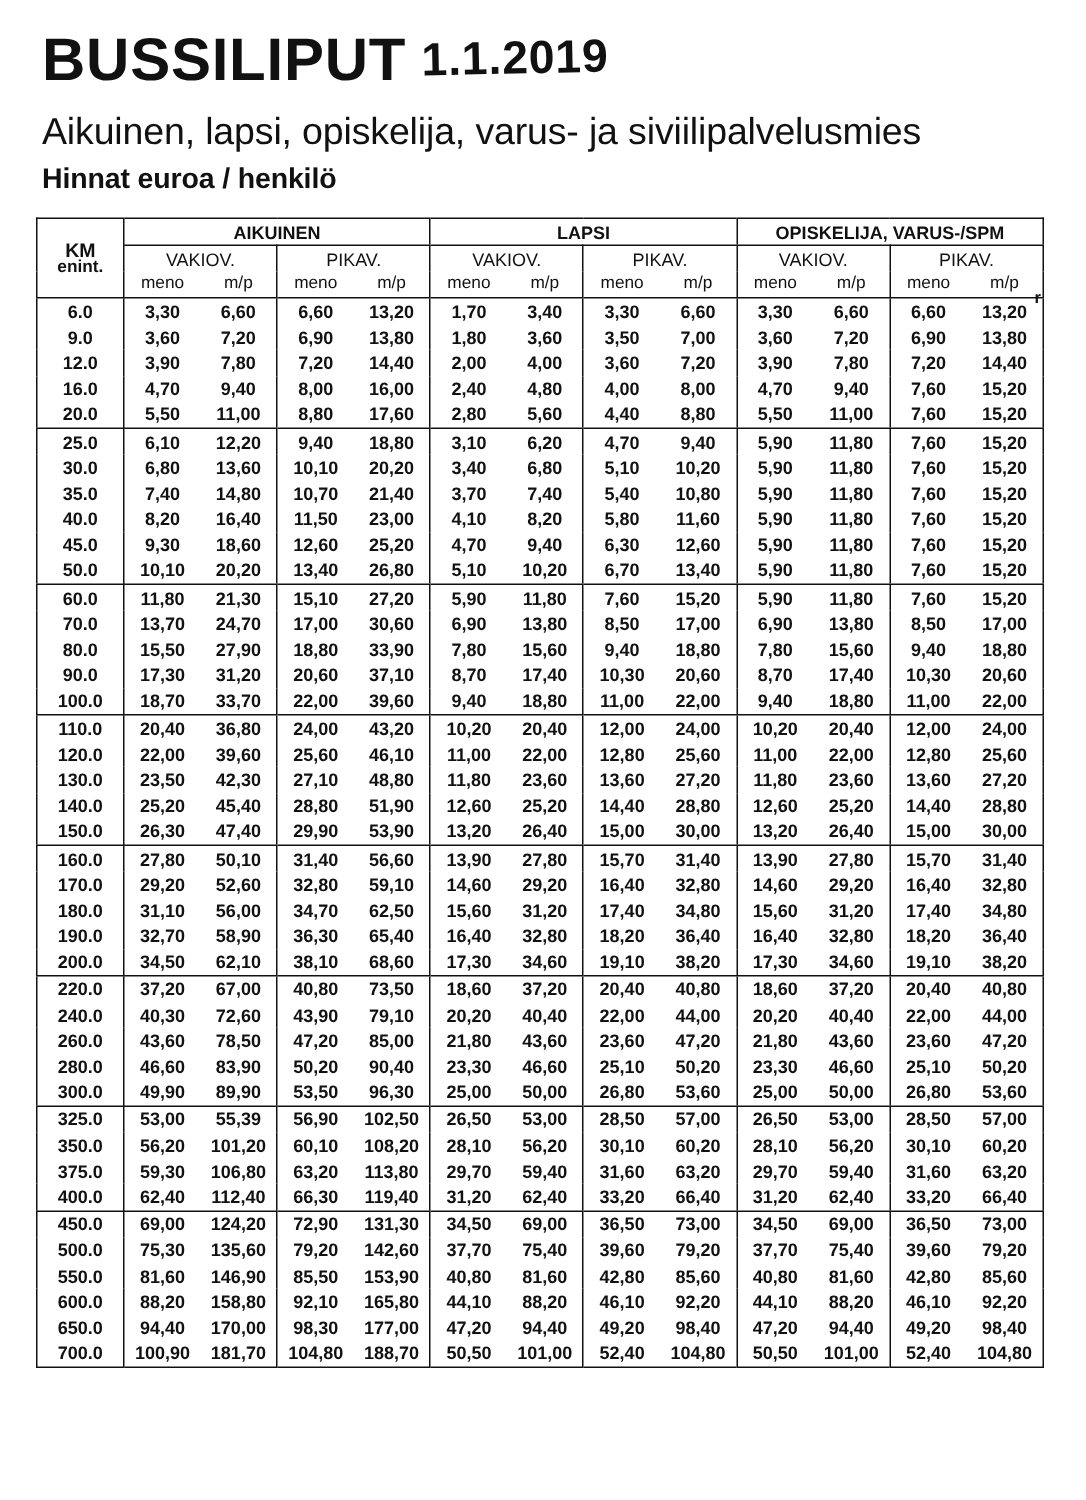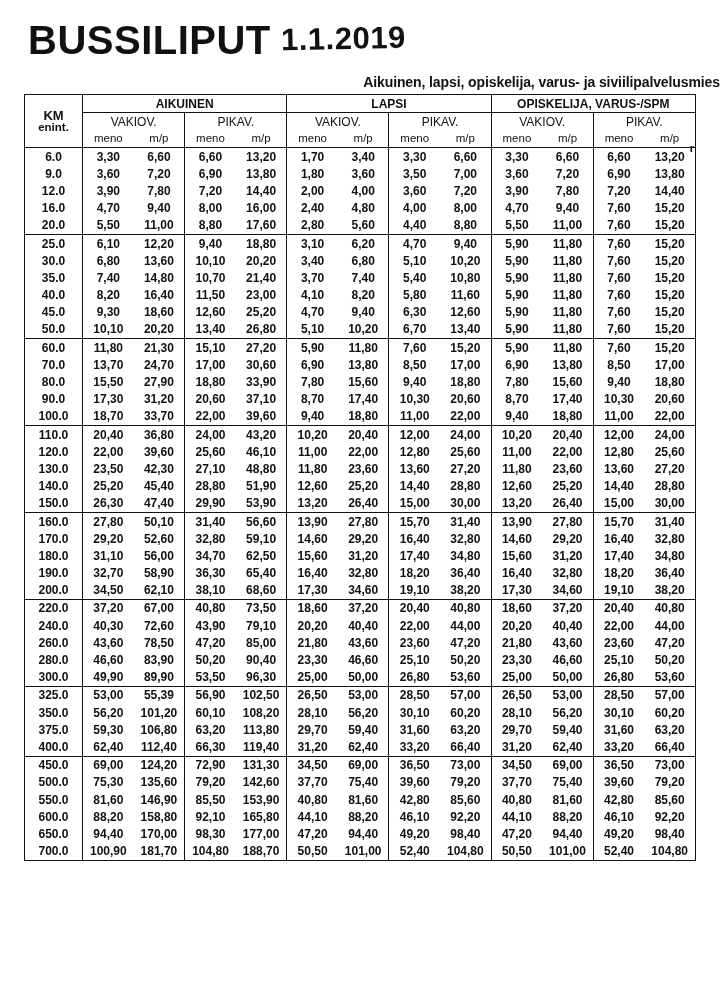--- a/index.html
+++ b/index.html
@@ -45,25 +45,24 @@
     transform: rotate(-1.2deg);
   }
   .title-after {
     font-size: 37px;
     font-weight: bold;
     line-height: 1;
     position: relative;
     top: 1px;
   }
   .subtitle {
-    font-size: 14px;
-    font-weight: bold;
+    font-size: 25px;
+    font-weight: normal;
     padding: 14px 0 0 28px;
     letter-spacing: -0.1px;
-    text-align: right;
   }
   .subtitle2 {
     font-size: 19px;
     font-weight: bold;
     padding: 6px 0 10px 28px;
     letter-spacing: -0.1px;
   }
 
   
   .table-wrap {
@@ -140,20 +139,21 @@
 <body>
 
 <div class="page">
 
   <div class="title-row">
     <span class="title-main">BUSSILIPUT</span>
     <span class="title-date">1.1.2019</span>
   </div>
 
   <div class="subtitle">Aikuinen, lapsi, opiskelija, varus- ja siviilipalvelusmies</div>
+  <div class="subtitle2">Hinnat euroa / henkilö</div>
 
   <div class="table-wrap">
     <span class="right-margin-mark">r</span>
     <table class="fares outer-border">
       <colgroup>
         <col style="width:58px">
         <col style="width:51px">
           <col style="width:51px">
         <col style="width:51px">
           <col style="width:51px">

